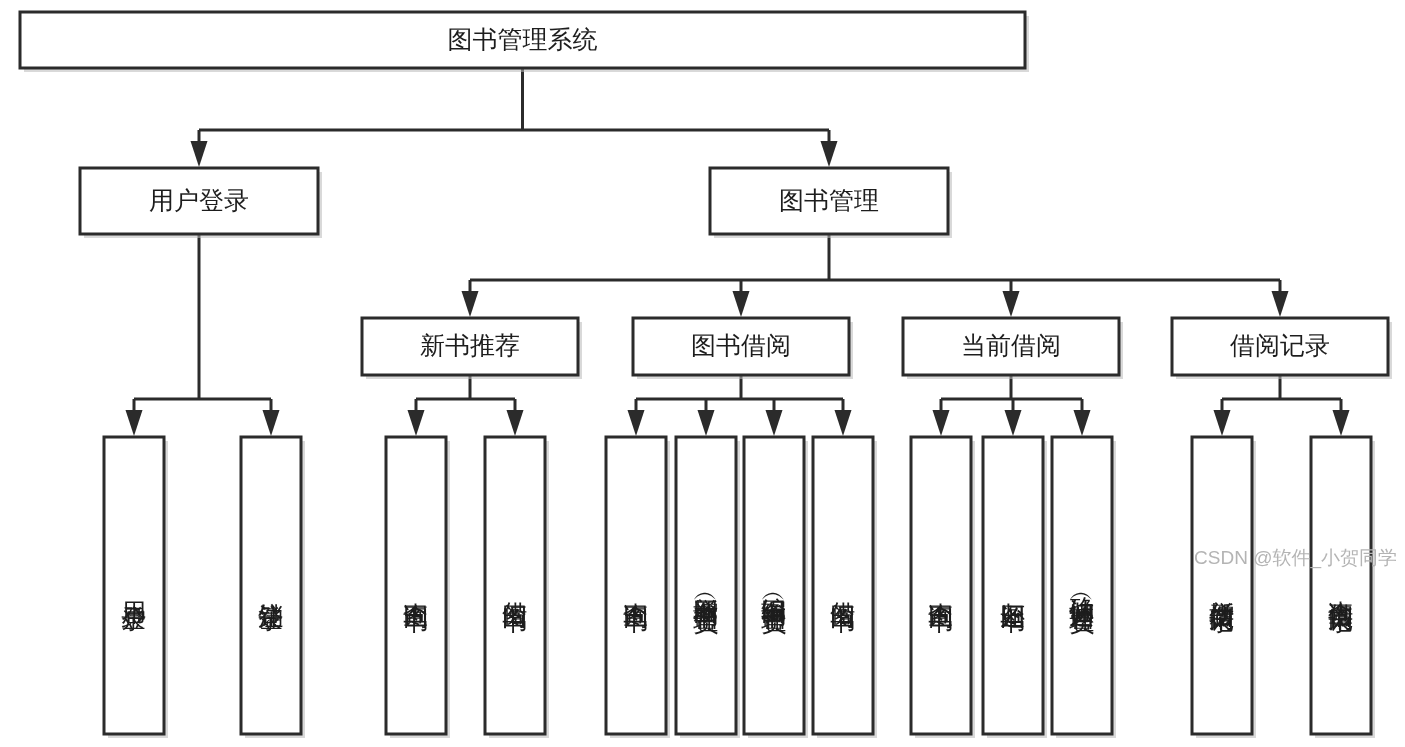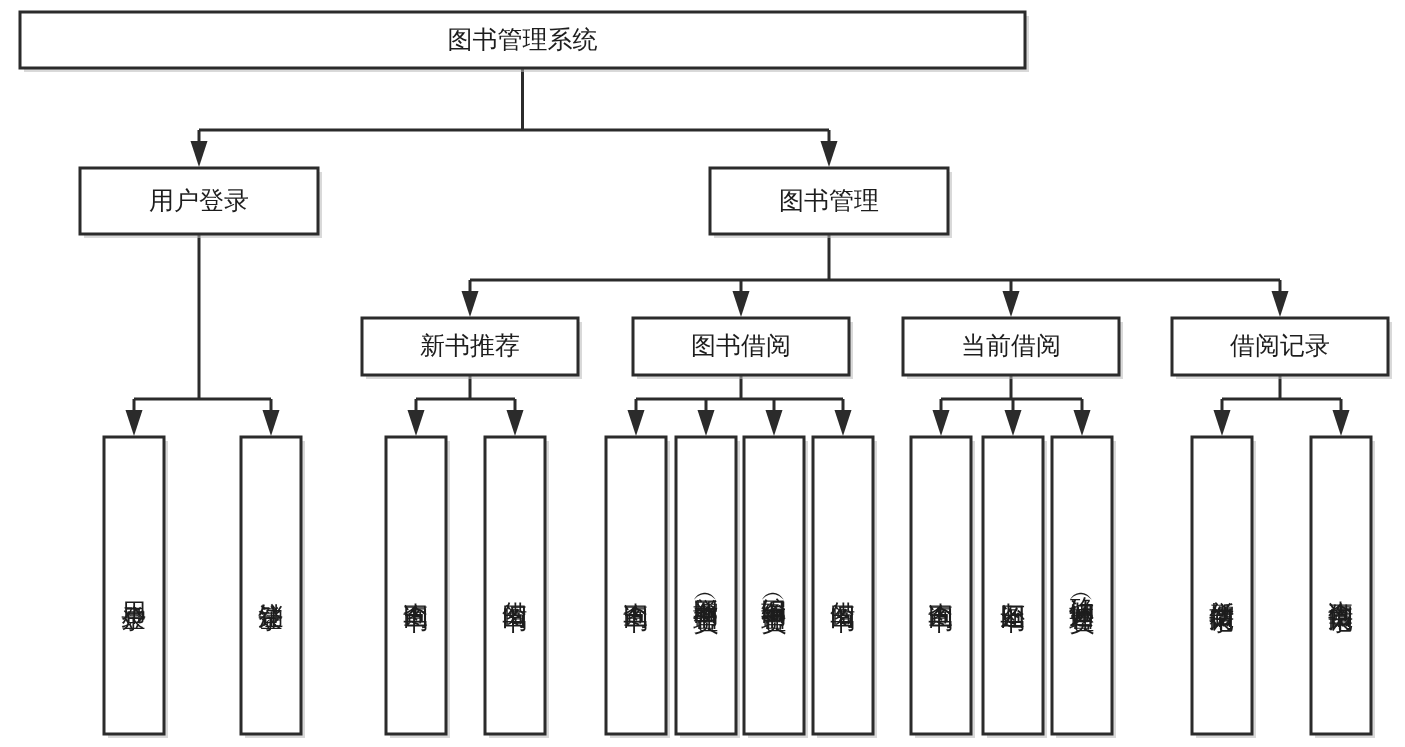--- a/index.html
+++ b/index.html
@@ -201,13 +201,14 @@
       <div class="node-label-v" style="left: 676px; top: 437px; width: 60px; height: 297px;">新增图书（管理员）</div>
       <div class="node-label-v" style="left: 744px; top: 437px; width: 60px; height: 297px;">编辑图书（管理员）</div>
       <div class="node-label-v" style="left: 813px; top: 437px; width: 60px; height: 297px;">借阅图书</div>
       <div class="node-label-v" style="left: 911px; top: 437px; width: 60px; height: 297px;">查询图书</div>
       <div class="node-label-v" style="left: 983px; top: 437px; width: 60px; height: 297px;">归还图书</div>
       <div class="node-label-v" style="left: 1052px; top: 437px; width: 60px; height: 297px;">确认归还（管理员）</div>
       <div class="node-label-v" style="left: 1192px; top: 437px; width: 60px; height: 297px;">新增借阅记录</div>
       <div class="node-label-v" style="left: 1311px; top: 437px; width: 60px; height: 297px;">查询借阅记录</div>
     </div>
 
+  <div class="watermark">CSDN @软件_小贺同学</div>
 </div>
 
 </body></html>

